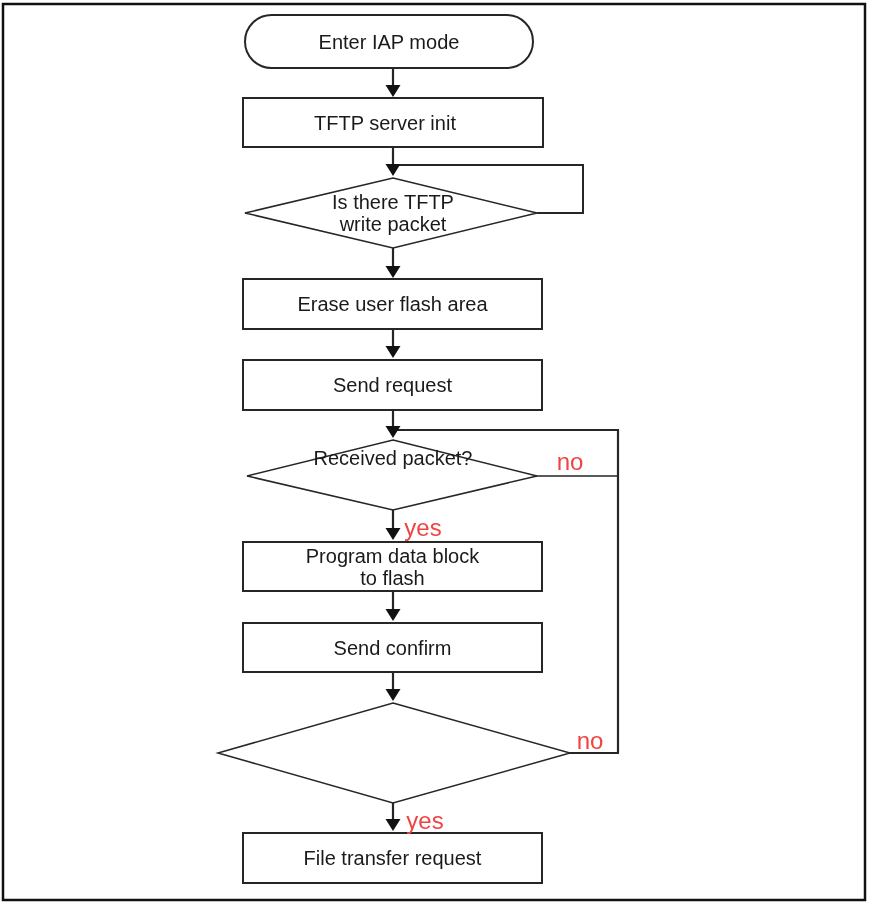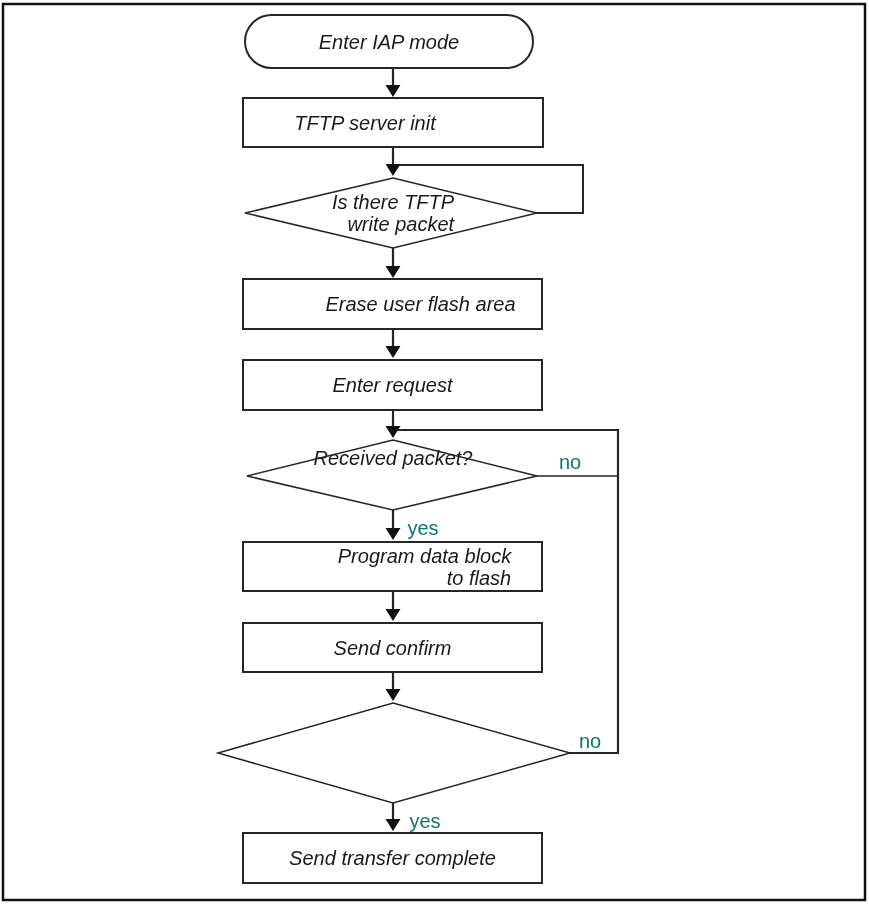--- a/index.html
+++ b/index.html
@@ -19,35 +19,34 @@
   .canvas svg {
     position: absolute;
     left: 0;
     top: 0;
   }
   .node-label {
     position: absolute;
     display: flex;
     align-items: center;
     justify-content: center;
-    text-align: right;
+    text-align: center;
     white-space: pre-line;
     font-size: 20px;
     line-height: 22px;
     color: #1a1a1a;
-    font-style: italic;
   }
   .edge-label {
     position: absolute;
     display: flex;
     align-items: center;
     justify-content: center;
-    font-size: 20px;
+    font-size: 24px;
     line-height: 22px;
-    color: #0f766e;
+    color: #ef4444;
   }
 </style>
 </head>
 <body>
 
 <div class="canvas">
 
   <svg width="869" height="907" viewBox="0 0 869 907">
 
     <rect x="3" y="4" width="862" height="896" fill="none" stroke="#111111" stroke-width="2.5"></rect>
@@ -87,29 +86,29 @@
     <rect x="243" y="279" width="299" height="50" fill="#ffffff" stroke="#262626" stroke-width="2"></rect>
     <rect x="243" y="360" width="299" height="50" fill="#ffffff" stroke="#262626" stroke-width="2"></rect>
     <polygon points="393,440 537,476 393,510 247,476" fill="#ffffff" stroke="#262626" stroke-width="1.5"></polygon>
     <rect x="243" y="542" width="299" height="49" fill="#ffffff" stroke="#262626" stroke-width="2"></rect>
     <rect x="243" y="623" width="299" height="49" fill="#ffffff" stroke="#262626" stroke-width="2"></rect>
     <polygon points="393,703 570,753 393,803 218,753" fill="#ffffff" stroke="#262626" stroke-width="1.5"></polygon>
     <rect x="243" y="833" width="299" height="50" fill="#ffffff" stroke="#262626" stroke-width="2"></rect>
   </svg>
 
   <div class="node-label" style="left:245px; top:15px;  width:288px; height:53px;">Enter IAP mode</div>
-  <div class="node-label" style="left:243px; top:98px;  width:244px; height:49px;">TFTP server init</div>
+  <div class="node-label" style="left:243px; top:98px;  width:244px; height:49px;padding-left:20px;">TFTP server init</div>
   <div class="node-label" style="left:273px; top:180px; width:240px; height:66px;">Is there TFTP
 write packet</div>
-  <div class="node-label" style="left:243px; top:279px; width:299px; height:50px;padding-left:28px;">Erase user flash area</div>
-  <div class="node-label" style="left:243px; top:360px; width:299px; height:50px;">Enter request</div>
+  <div class="node-label" style="left:243px; top:279px; width:299px; height:50px;">Erase user flash area</div>
+  <div class="node-label" style="left:243px; top:360px; width:299px; height:50px;">Send request</div>
   <div class="node-label" style="left:263px; top:428px; width:260px; height:60px;">Received packet?</div>
-  <div class="node-label" style="left:243px; top:542px; width:299px; height:49px;margin-left:32px;">Program data block
+  <div class="node-label" style="left:243px; top:542px; width:299px; height:49px;">Program data block
 to flash</div>
   <div class="node-label" style="left:243px; top:623px; width:299px; height:49px;">Send confirm</div>
-  <div class="node-label" style="left:243px; top:833px; width:299px; height:50px;">Send transfer complete</div>
+  <div class="node-label" style="left:243px; top:833px; width:299px; height:50px;">File transfer request</div>
 
   <div class="edge-label" style="left:546px; top:450px; width:48px; height:24px;">no</div>
   <div class="edge-label" style="left:399px; top:516px; width:48px; height:24px;">yes</div>
   <div class="edge-label" style="left:566px; top:729px; width:48px; height:24px;">no</div>
   <div class="edge-label" style="left:401px; top:809px; width:48px; height:24px;">yes</div>
 
 </div>
 
 </body></html>

